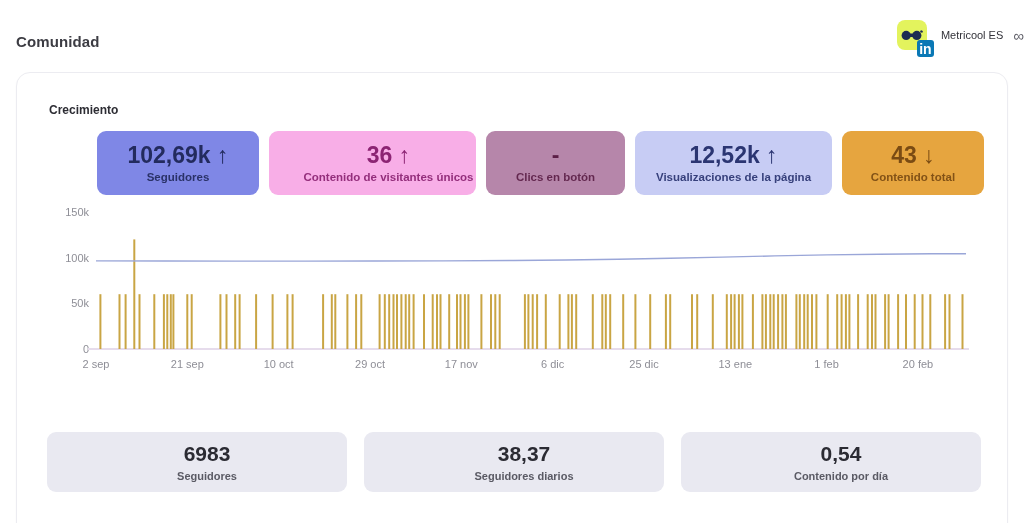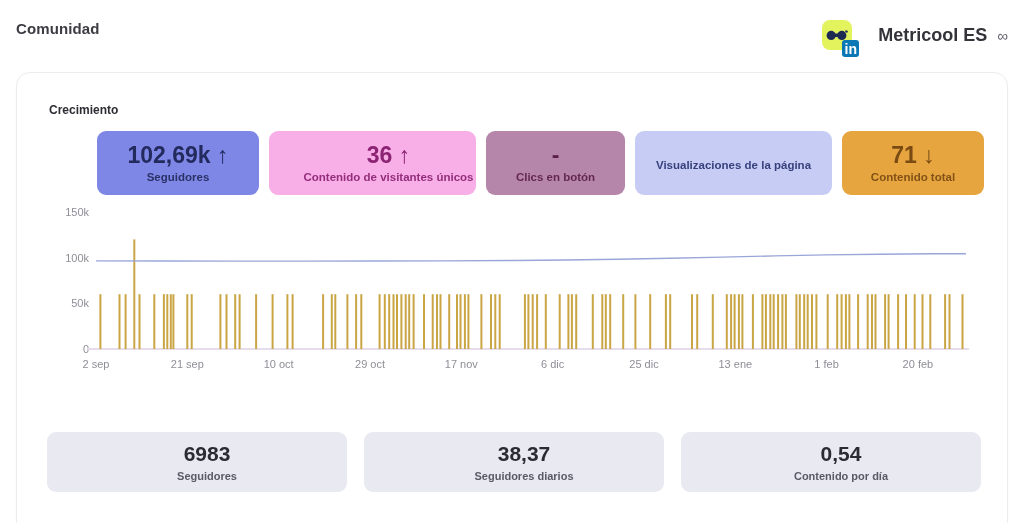--- a/index.html
+++ b/index.html
@@ -1,29 +1,29 @@
 <!DOCTYPE html>
 <html><head>
 <meta charset="utf-8">
 <style>
   html,body{margin:0;padding:0;}
   body{
     width:1024px;height:523px;overflow:hidden;background:#ffffff;
     font-family:"Liberation Sans", sans-serif;color:#35353c;
   }
   
-  .hdr{display:flex;justify-content:space-between;align-items:flex-start;padding:20px 16px 0 16px;}
+  .hdr{display:flex;justify-content:space-between;align-items:flex-end;padding:20px 0 0 16px;}
   .hdr h1{margin:0;font-size:15px;font-weight:700;color:#3c3c43;letter-spacing:.1px;}
   .acct{display:flex;align-items:center;gap:10px;cursor:pointer;}
   .logo{position:relative;width:30px;height:30px;background:#e3f35d;border-radius:8px;
         display:flex;align-items:center;justify-content:center;}
   .li-badge{position:absolute;right:-7px;bottom:-7px;width:17px;height:17px;background:#0a78b5;
         color:#fff;border-radius:3px;font-size:14px;font-weight:700;display:flex;
         align-items:center;justify-content:center;line-height:1;}
-  .acct-name{font-size:18px;font-weight:700;color:#33333a;margin-left:16px;}
+  .acct-name{font-size:11px;font-weight:400;color:#33333a;margin-left:4px;}
   .inf{font-size:15px;color:#5f5f68;font-weight:400;}
   
   .card{margin:22px 16px 0 16px;background:#fff;border:1px solid #ececf1;border-radius:14px;
         height:500px;box-shadow:0 1px 2px rgba(20,20,40,.03);}
   .card h2{margin:30px 0 14px 32px;font-size:12px;font-weight:700;color:#2d2d34;}
   
   .gmrow{display:flex;gap:10px;margin-left:80px;}
   .gm{height:64px;border-radius:9px;display:flex;flex-direction:column;align-items:center;
       justify-content:center;cursor:pointer;box-sizing:border-box;}
   .gm:nth-child(1){width:162px}.gm:nth-child(2){width:207px}.gm:nth-child(3){width:139px}
@@ -70,24 +70,25 @@
       </div>
       <div class="gm" style="background: rgb(248, 174, 231); color: rgb(140, 36, 115); padding-left: 32px;">
         <div class="gm-v">36 ↑</div>
         <div class="gm-l">Contenido de visitantes únicos</div>
       </div>
       <div class="gm" style="background: rgb(182, 134, 170); color: rgb(92, 31, 71);">
         <div class="gm-v">-</div>
         <div class="gm-l">Clics en botón</div>
       </div>
       <div class="gm" style="background: rgb(199, 204, 244); color: rgb(43, 53, 114);">
+        <div class="gm-v">12,52k ↑</div>
         <div class="gm-l">Visualizaciones de la página</div>
       </div>
       <div class="gm" style="background: rgb(230, 165, 63); color: rgb(122, 75, 19);">
-        <div class="gm-v">71 ↓</div>
+        <div class="gm-v">43 ↓</div>
         <div class="gm-l">Contenido total</div>
       </div>
     </div>
   <div class="chart">
     <svg width="934" height="172" viewBox="0 0 934 172">
         <text x="46" y="14.0" text-anchor="end">150k</text>
         <text x="46" y="59.7" text-anchor="end">100k</text>
         <text x="46" y="105.3" text-anchor="end">50k</text>
         <text x="46" y="151.0" text-anchor="end">0</text>
         <line x1="45" y1="147" x2="926" y2="147" stroke="#e6dcec" stroke-width="2"></line>

